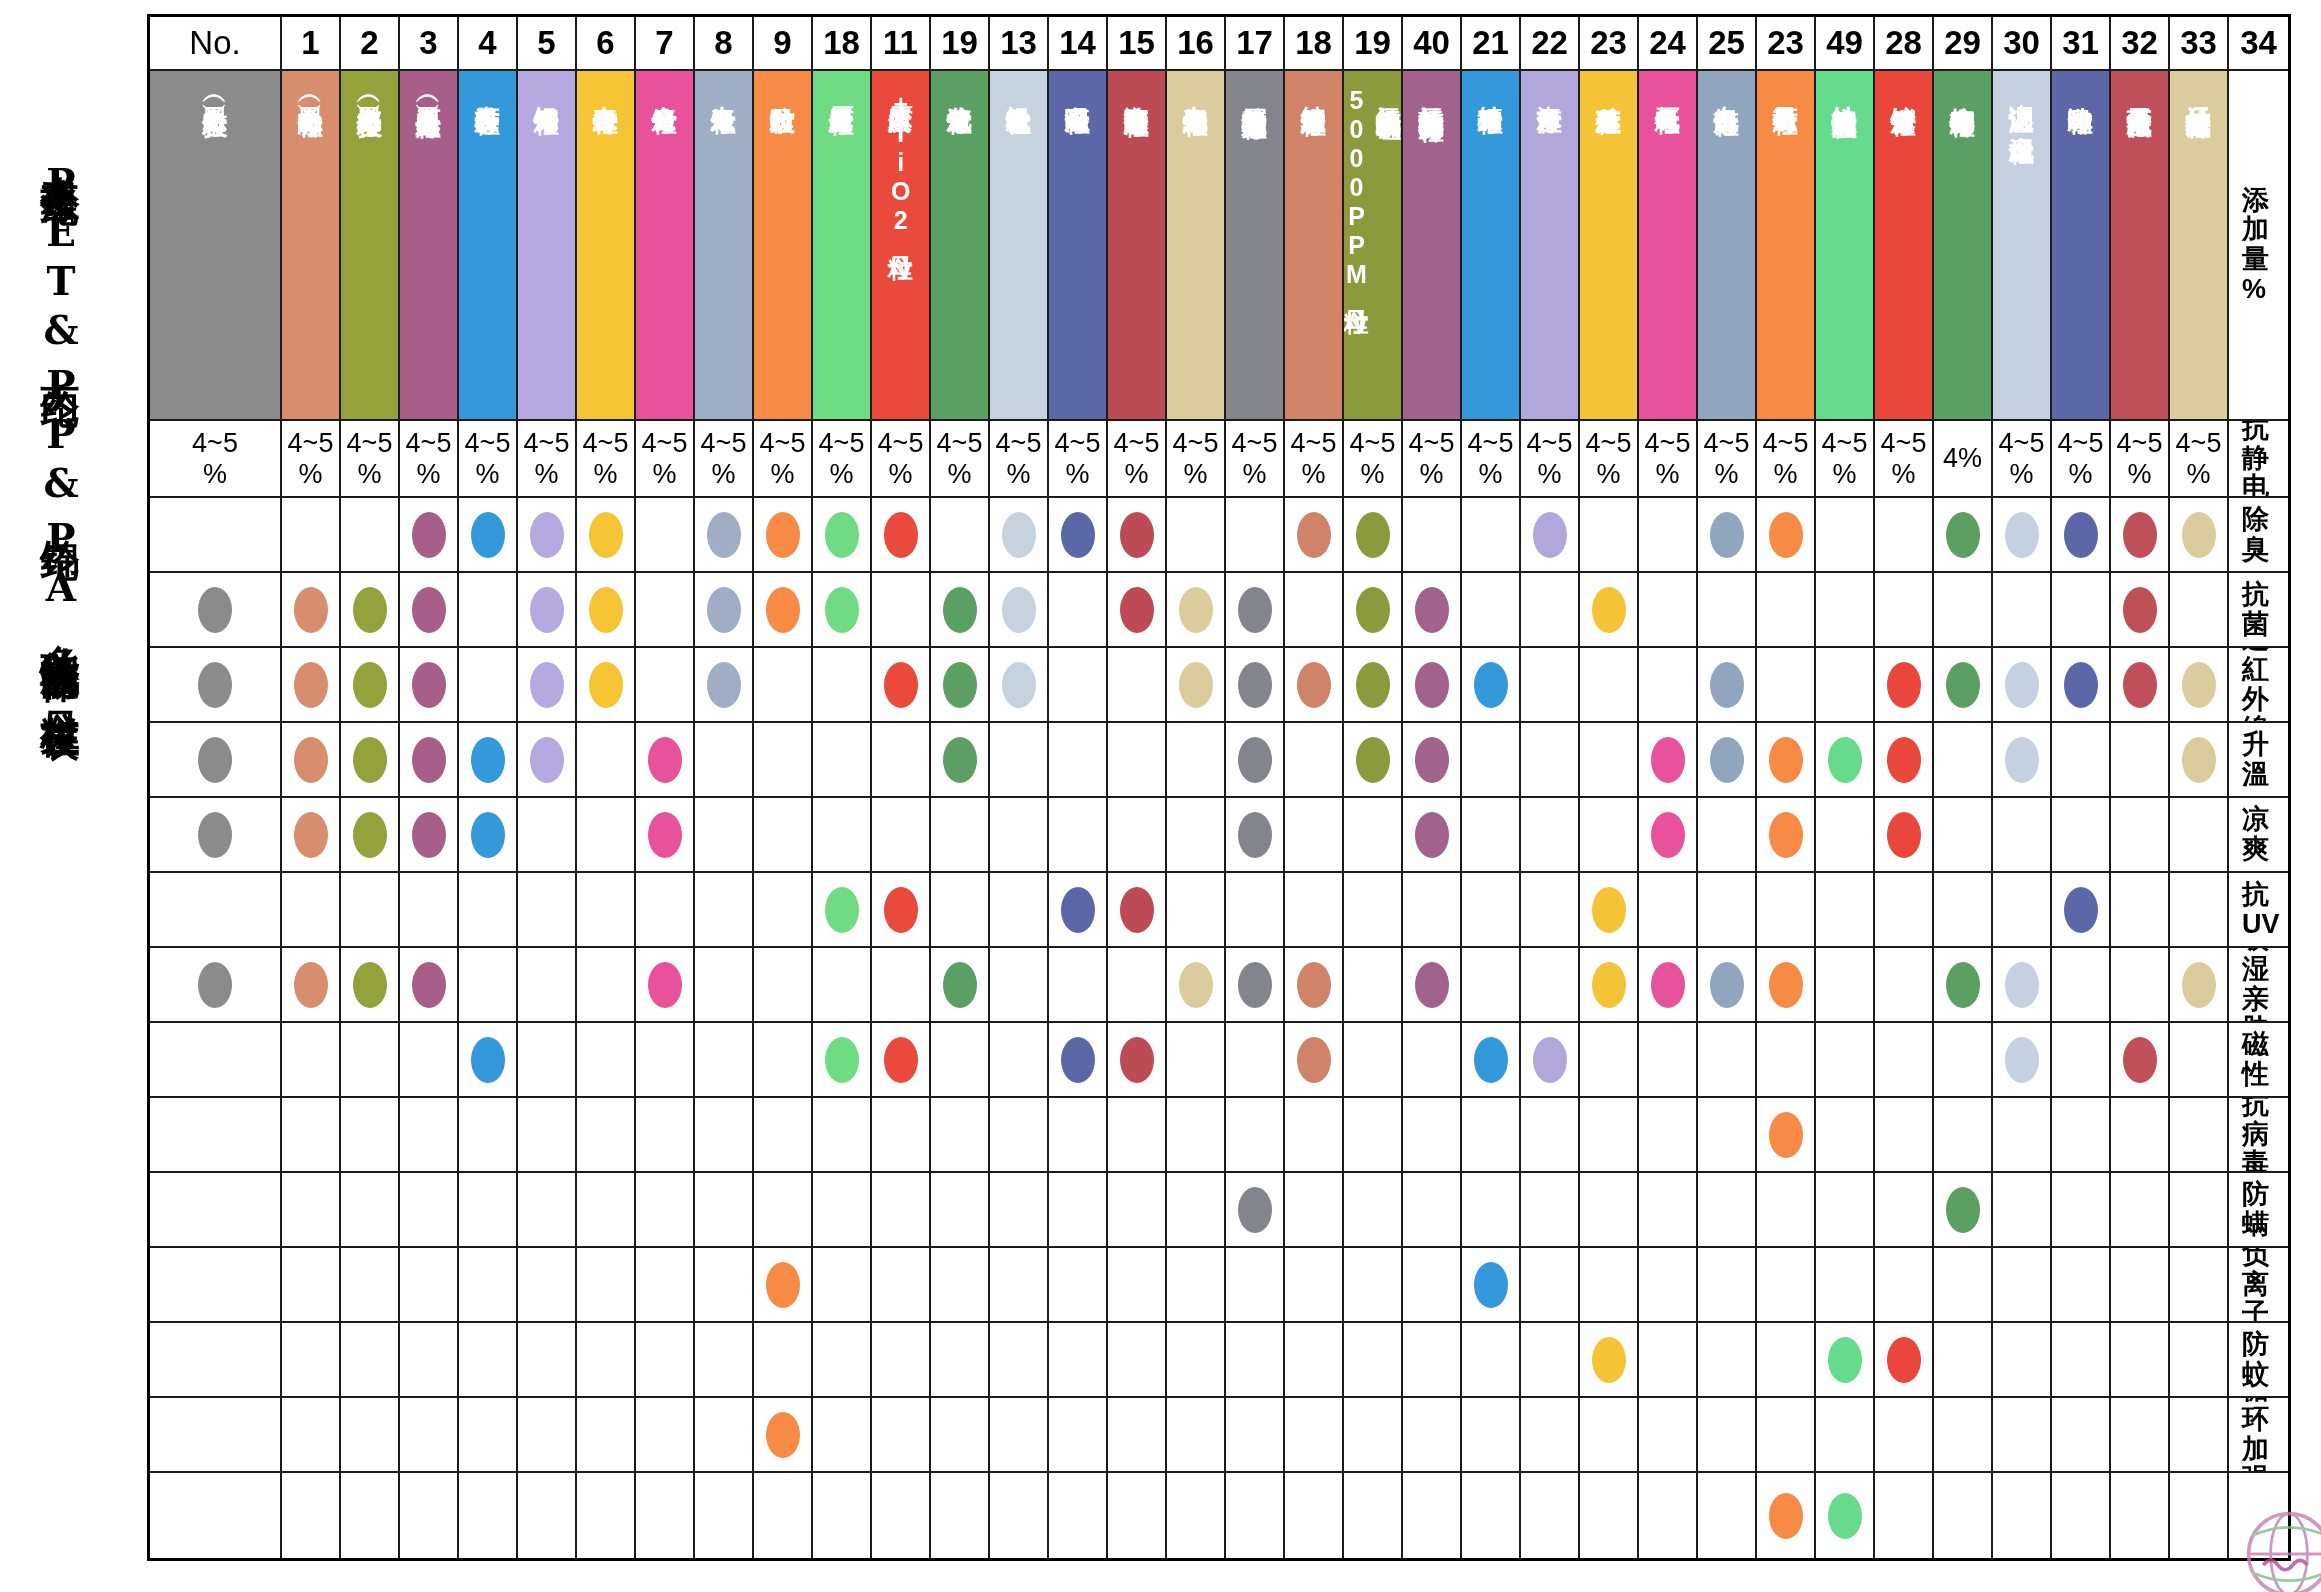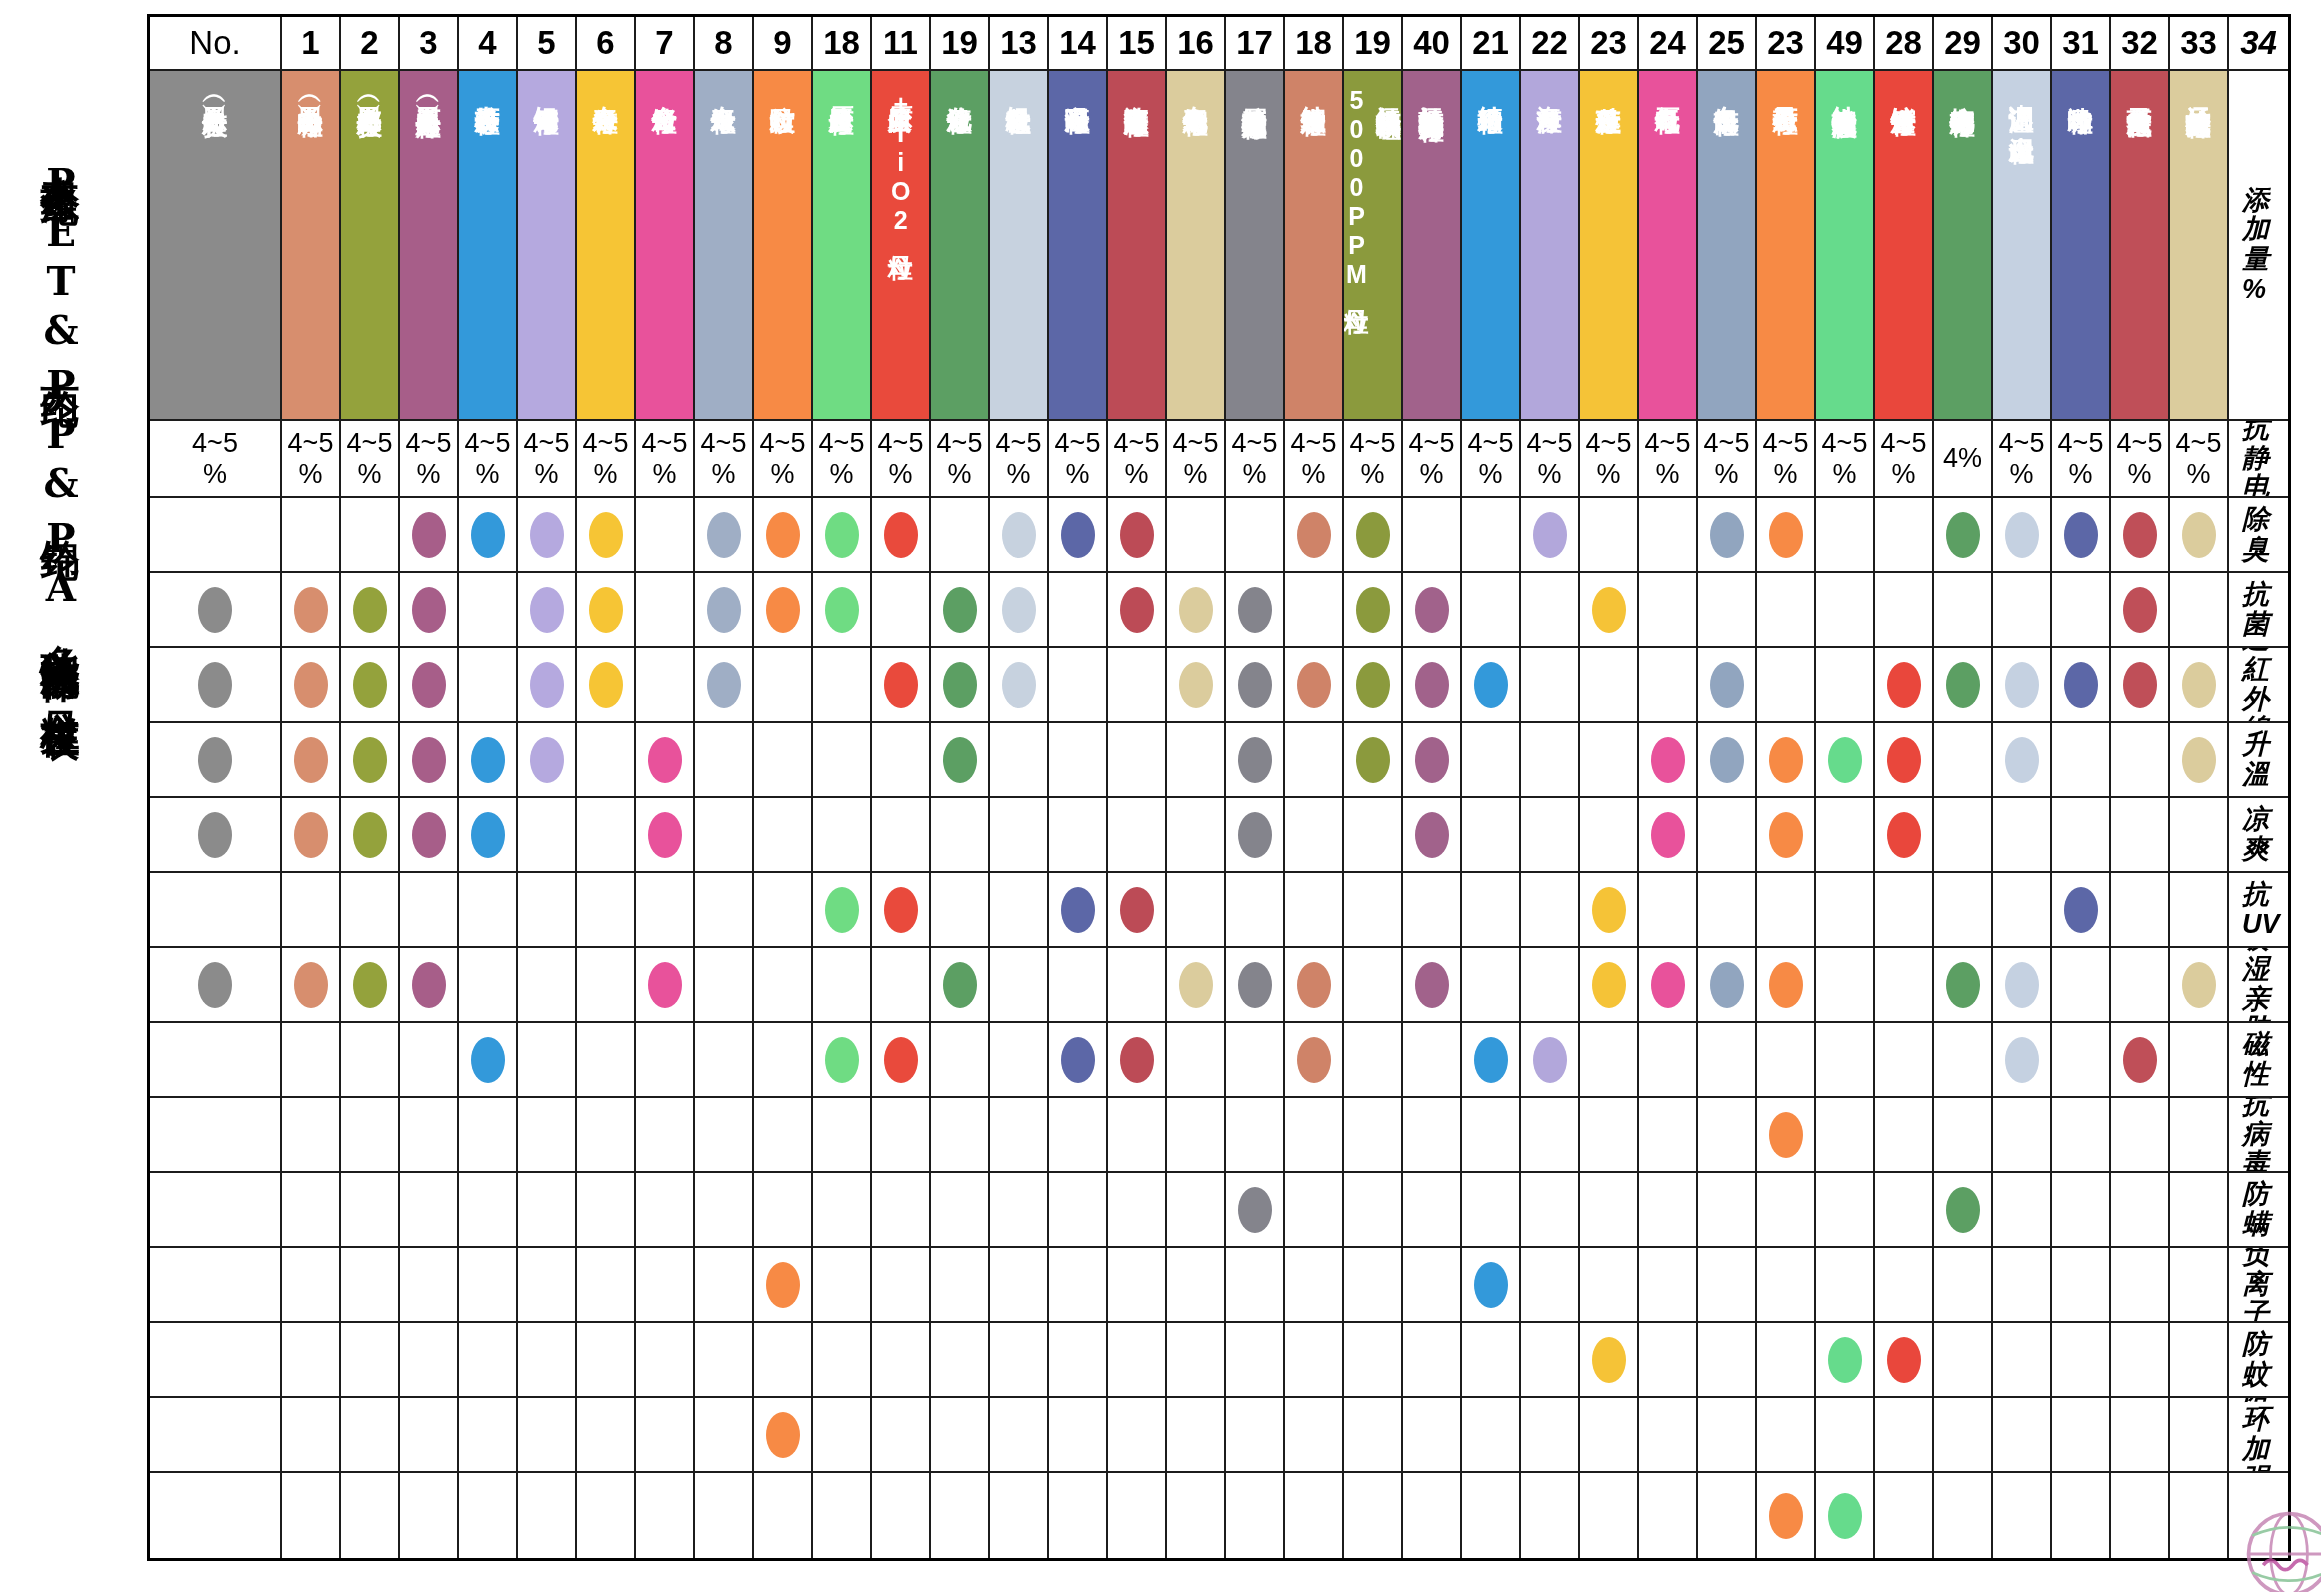--- a/index.html
+++ b/index.html
@@ -21,21 +21,21 @@
     display:grid;
     grid-template-columns:132px repeat(34,59px);
     grid-template-rows:54px 350px 77px repeat(13,75px) 85px;
     border:3px solid #000;background:#fff;
   }
   .cell{
     box-sizing:border-box;overflow:hidden;
     border-right:2px solid #1c1c1c;border-bottom:2px solid #1c1c1c;
     display:flex;align-items:center;justify-content:center;
   }
-  .table > .cell:nth-child(35n){border-right:none;font-style:italic;}
+  .table > .cell:nth-child(35n){border-right:none;}
   .table > .cell:nth-child(n+561){border-bottom:none;}
   .corner{font-size:33px;font-weight:500;}
   .num{font-size:33px;font-weight:600;}
   .rowhead{
     justify-content:flex-start;text-align:left;
     padding:4px 6px 4px 13px;
     font-size:27px;font-weight:600;line-height:1.1;
   }
   .namehead{font-size:28px;line-height:1.35;}
   .name{align-items:flex-start;padding-top:15px;}

